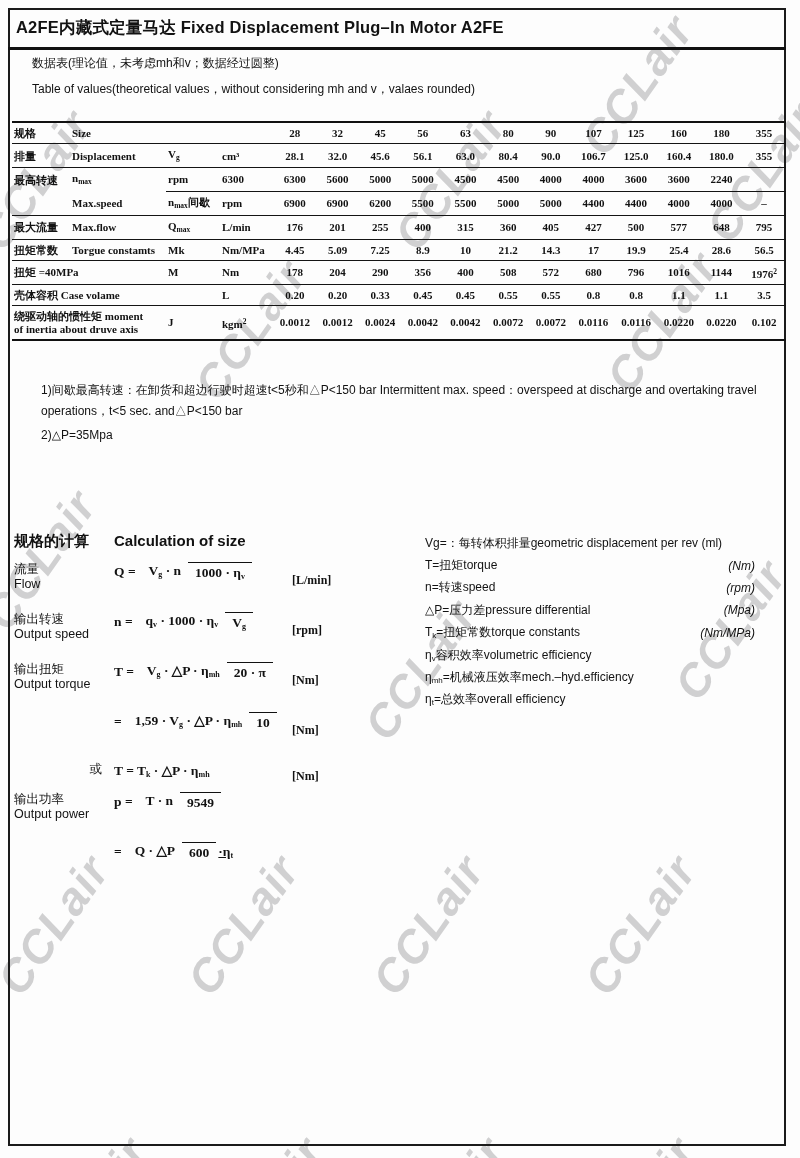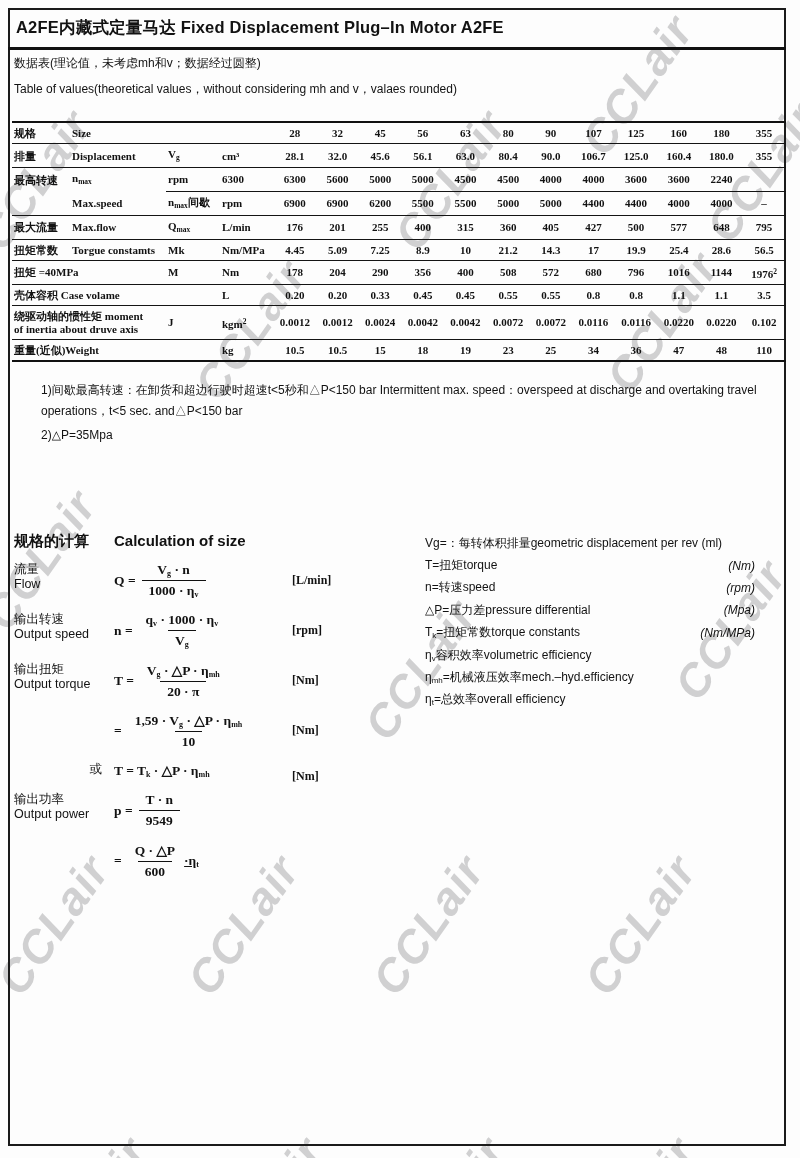--- a/index.html
+++ b/index.html
@@ -21,21 +21,21 @@
     border:2px solid #1b1b1b; background:transparent; pointer-events:none;
   }
   #titlebar{
     position:absolute; z-index:2; left:8px; top:8px; width:778px; height:39px;
     border-bottom:3px solid #111;
   }
   #page-title{
     position:absolute; left:8px; top:9px;
     font:bold 16.5px "Liberation Sans", sans-serif; letter-spacing:0.2px;
   }
-  .subtitle{position:absolute; z-index:2; left:14px; font:12px "Liberation Sans", sans-serif;}
+  .subtitle{position:absolute; z-index:2; left:32px; font:12px "Liberation Sans", sans-serif;}
   #subtitle-cn{top:55px;}
   #subtitle-en{top:81px;}
   
   #tbl-wrap{position:absolute; z-index:2; left:12px; top:121px;}
   table.data{
     border-collapse:collapse; table-layout:fixed; width:774px;
     font:bold 11px "Liberation Serif", serif;
     border-top:2.5px solid #111; border-bottom:2.5px solid #111;
   }
   table.data td{
@@ -56,21 +56,21 @@
     font:bold 15px "Liberation Sans", sans-serif;}
   #calc-heading .en{font-weight:bold; margin-left:25px;}
   #formulas{position:absolute; z-index:2; left:14px; top:562px; width:406px;}
   .frow{position:relative; display:flex; align-items:flex-start; height:50px;}
   .frow.low{height:30px;}
   .frow.tall{height:54px;}
   .flabel{width:100px; flex:0 0 100px; font:12.5px "Liberation Sans", sans-serif; line-height:15px;}
   .flabel.short{text-align:right; padding-right:12px; box-sizing:border-box;}
   .fbody{display:flex; align-items:center; font:bold 13.5px "Liberation Serif", serif;}
   .fbody .lhs{margin-right:6px; white-space:nowrap;}
-  .frac{display:inline-flex; flex-direction:column; align-items:center;}
+  .frac{display:inline-flex; flex-direction:row; align-items:center;}
   .frac .num{padding:0 7px 2px 7px; white-space:nowrap;}
   .frac .den{border-top:1.6px solid #111; padding:2px 7px 0 7px; white-space:nowrap;}
   .fsuffix{margin-left:2px; white-space:nowrap;text-decoration:underline;}
   .funit{position:absolute; left:278px; top:50%; transform:translateY(-14px);
     font:bold 12px "Liberation Serif", serif;}
   .frow.low .funit{transform:translateY(-8px);}
   #formulas sub, #defs sub{font-size:8px; vertical-align:-2px;}
   
   #defs{position:absolute; z-index:2; left:425px; top:520px; width:330px;
     font:12px "Liberation Sans", sans-serif;margin-top:12px;}
@@ -286,37 +286,20 @@
             <td class="val">0.0042</td>
             <td class="val">0.0042</td>
             <td class="val">0.0072</td>
             <td class="val">0.0072</td>
             <td class="val">0.0116</td>
             <td class="val">0.0116</td>
             <td class="val">0.0220</td>
             <td class="val">0.0220</td>
             <td class="val">0.102</td>
           </tr>
-          <tr>
-            <td class="lab" colspan="2">重量(近似)Weight</td>
-            <td class="lab"></td>
-            <td class="lab">kg</td>
-            <td class="val">10.5</td>
-            <td class="val">10.5</td>
-            <td class="val">15</td>
-            <td class="val">18</td>
-            <td class="val">19</td>
-            <td class="val">23</td>
-            <td class="val">25</td>
-            <td class="val">34</td>
-            <td class="val">36</td>
-            <td class="val">47</td>
-            <td class="val">48</td>
-            <td class="val">110</td>
-          </tr>
         </tbody>
     </table>
   </div>
 
   <div id="notes">
     <div class="note">1)间歇最高转速：在卸货和超边行驶时超速t&lt;5秒和△P&lt;150 bar Intermittent max. speed：overspeed at discharge and overtaking travel operations，t&lt;5 sec. and△P&lt;150 bar</div>
     <div class="note">2)△P=35Mpa</div>
   </div>
 
   <div id="calc-heading">

